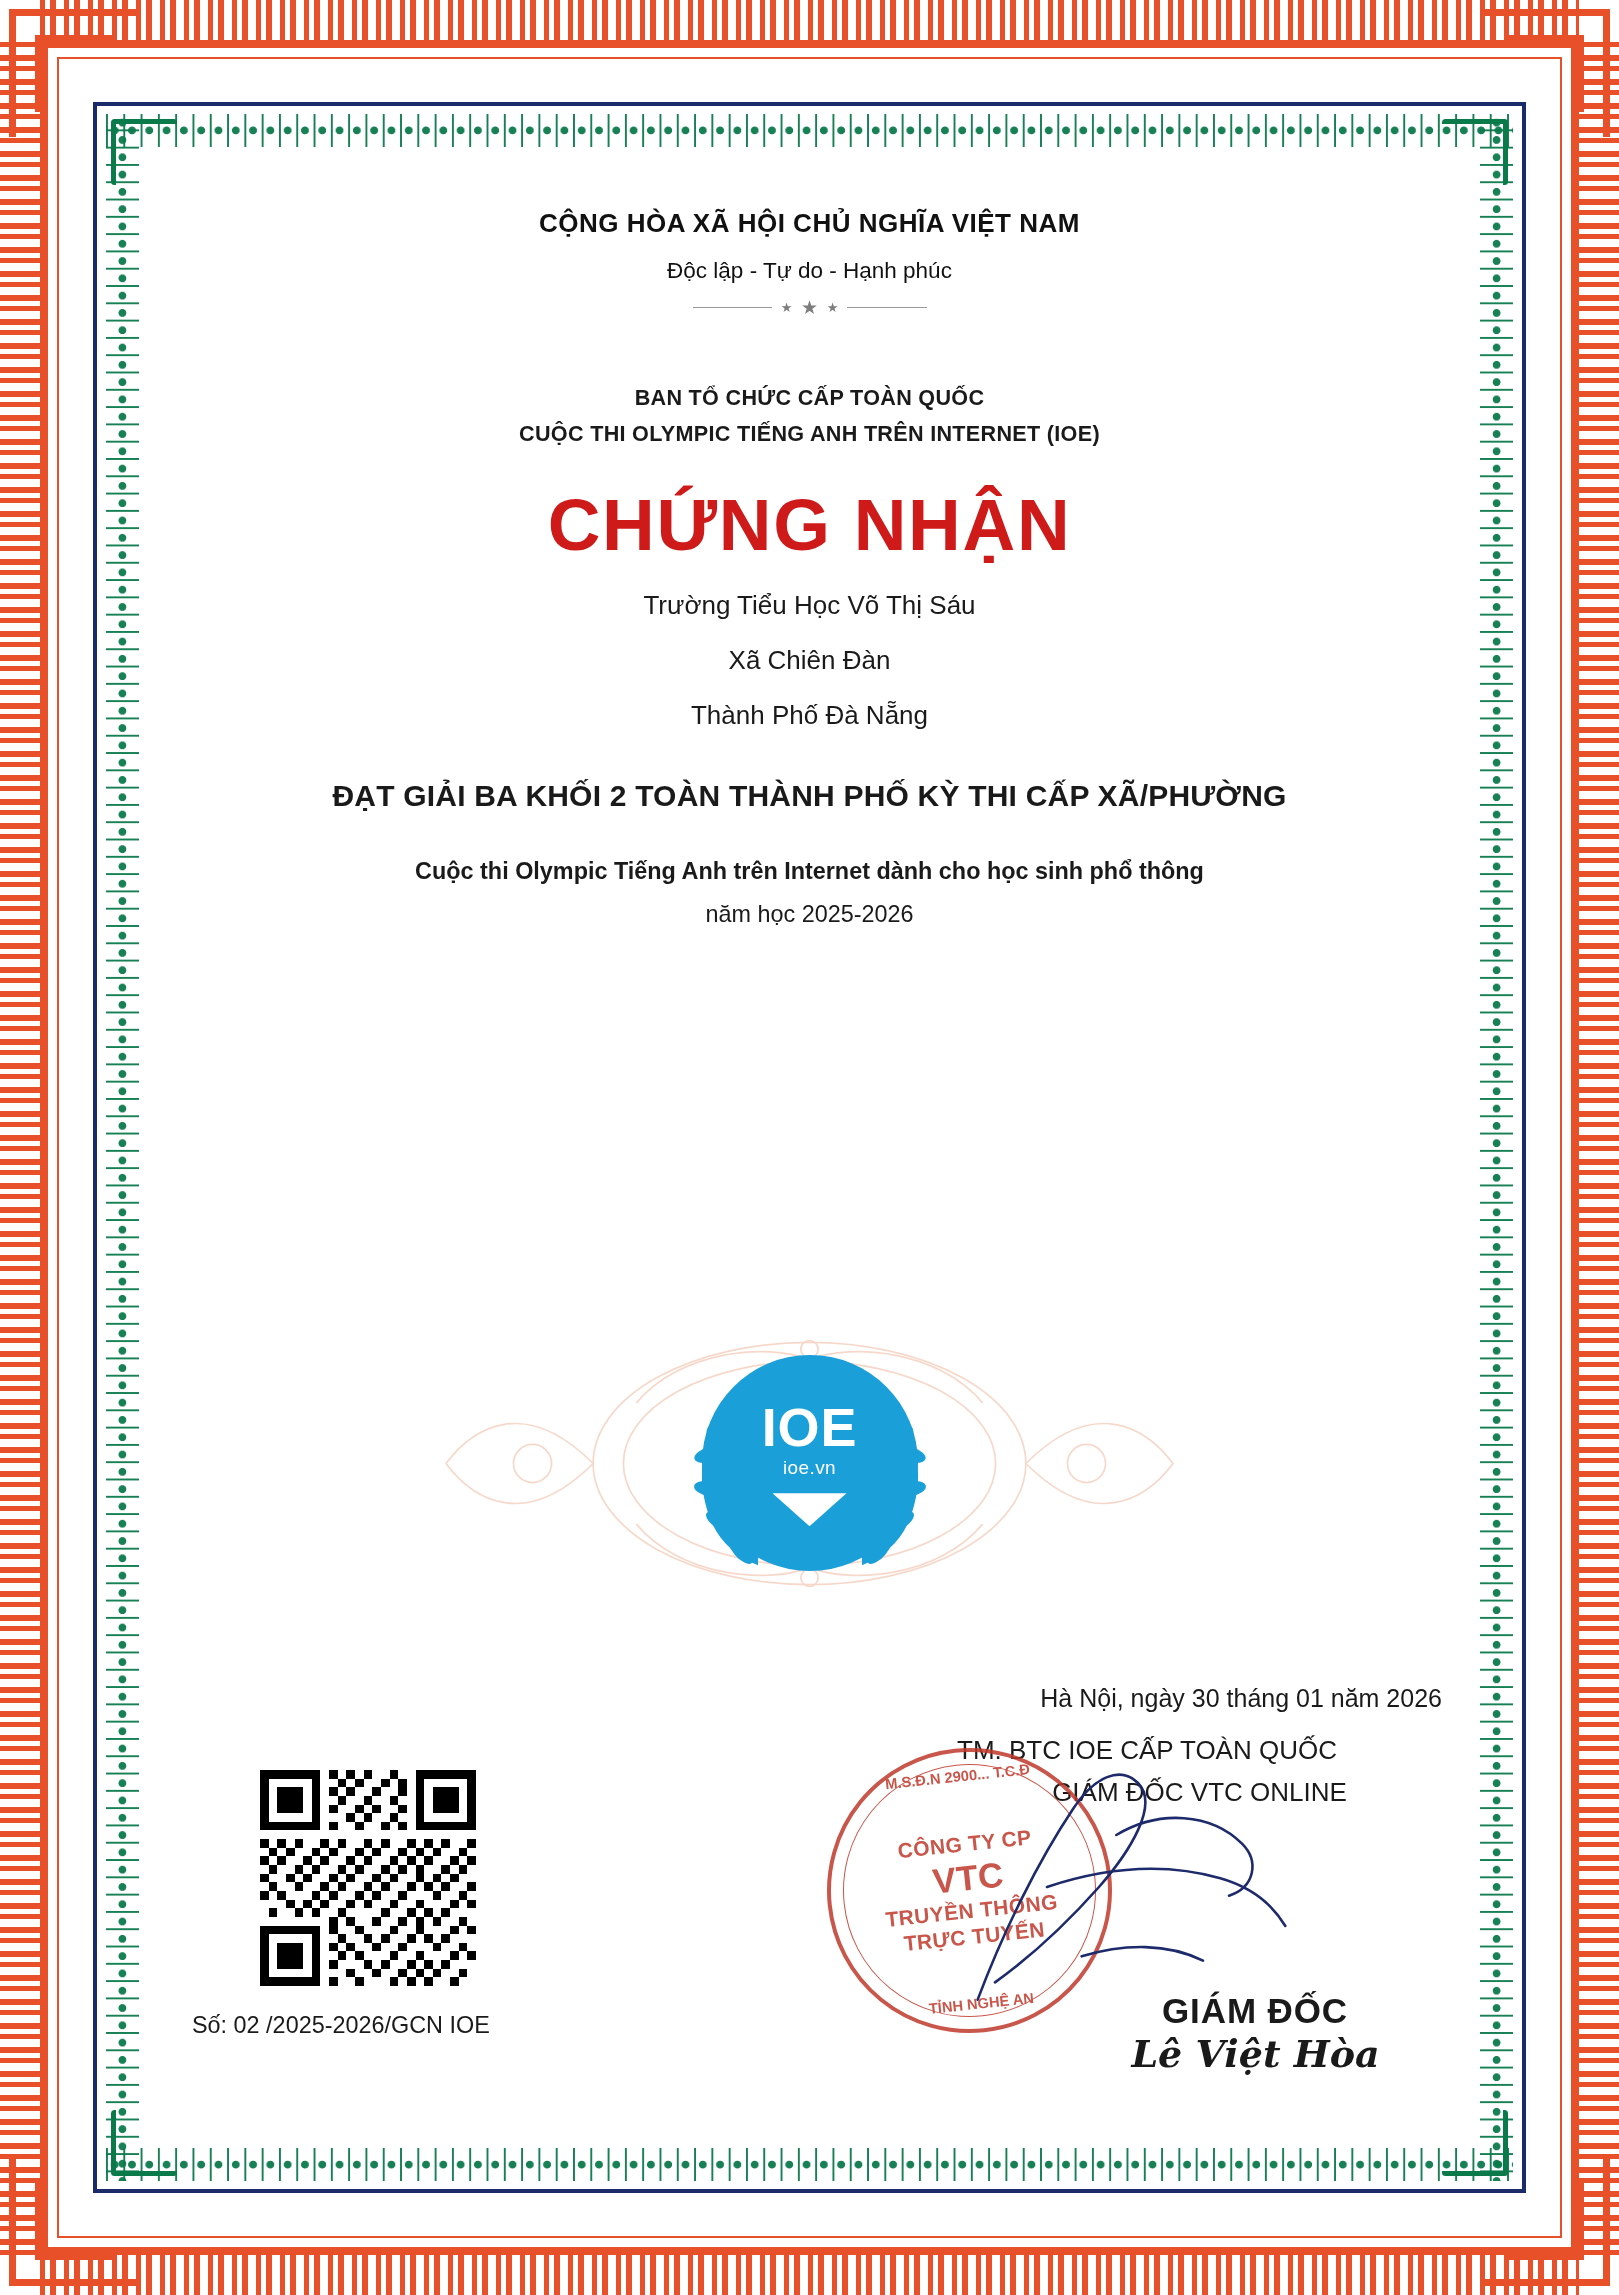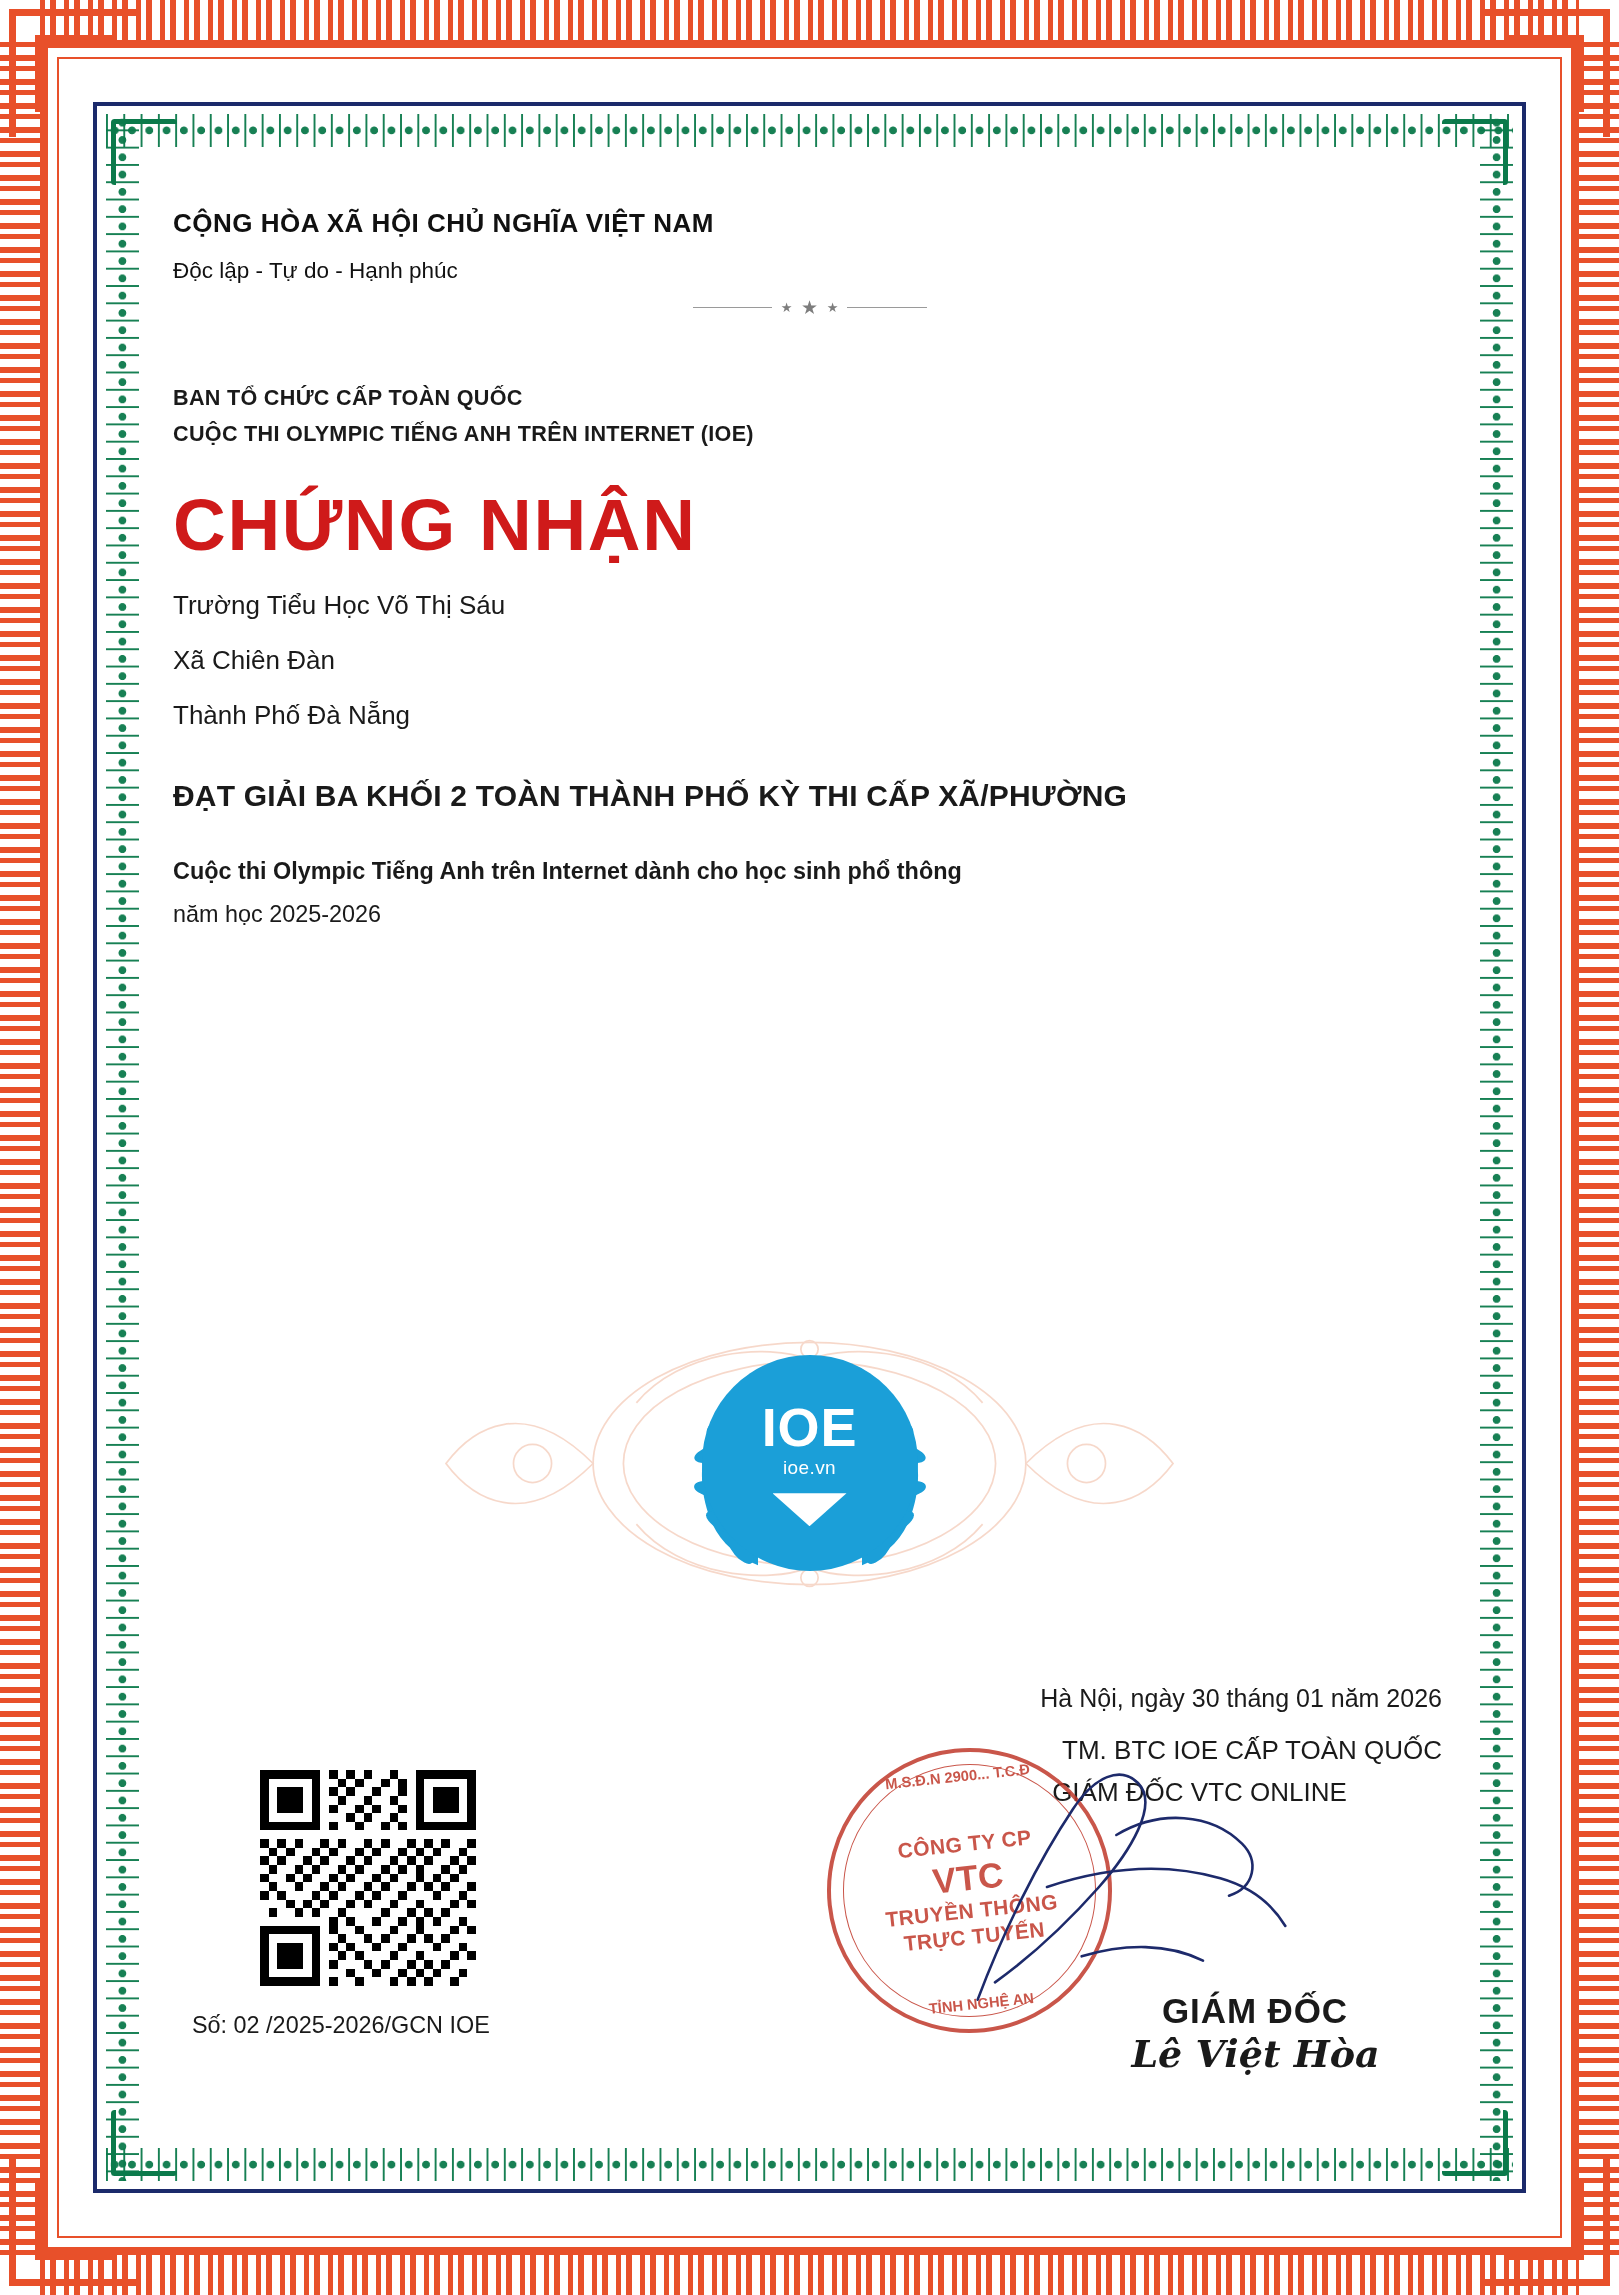--- a/index.html
+++ b/index.html
@@ -131,20 +131,21 @@
   .gb-corner.tr { right: 5.2px; top: 5.2px;    border-left: none;  border-bottom: none; }
   .gb-corner.bl { left: 5.2px;  bottom: 5.2px; border-right: none; border-top: none; }
   .gb-corner.br { right: 5.2px; bottom: 5.2px; border-left: none;  border-top: none; }
 
   
   .content {
     position: absolute;
     left: 173px;
     right: 173px;
     top: 208px;
+    text-align: center;
   }
 
   .national-header {
     font-size: 26px;
     font-weight: bold;
     letter-spacing: 0.5px;
     color: #111;
   }
   .motto {
     margin-top: 19px;
@@ -278,21 +279,21 @@
     position: absolute;
     right: 177px;
     top: 1684px;
     font-size: 25px;
   }
   .signer-1 {
     position: absolute;
     right: 177px;
     top: 1735px;
     width: 485px;
-    text-align: right;
+    text-align: left;
     font-size: 26px;
   }
   .signer-2 {
     position: absolute;
     right: 177px;
     top: 1777px;
     width: 485px;
     text-align: center;
     font-size: 26px;
   }

